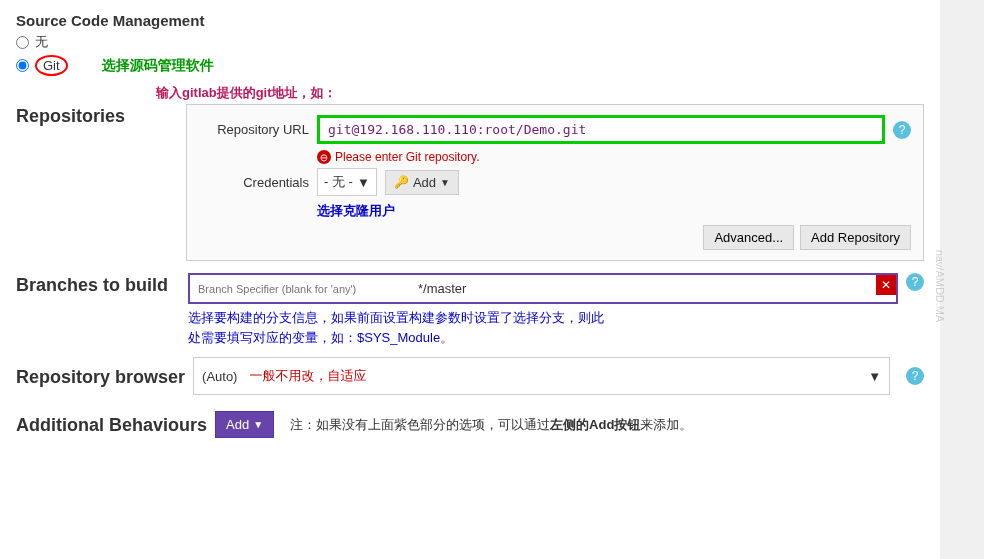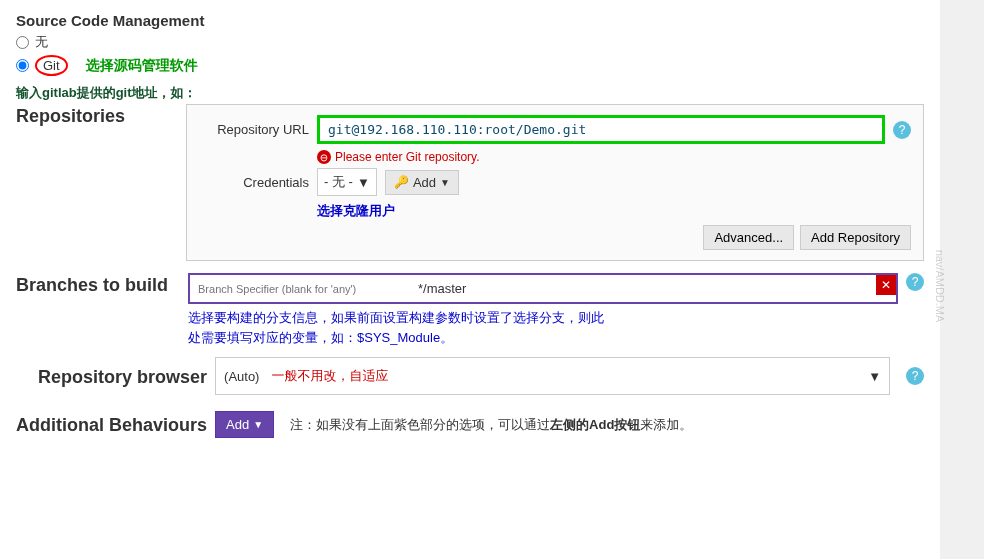--- a/index.html
+++ b/index.html
@@ -62,21 +62,21 @@
       min-width: 110px;
       font-size: 13px;
       text-align: right;
       color: #333;
     }
     .url-input {
       flex: 1;
       border: 3px solid #00cc00;
       padding: 4px 8px;
       font-size: 13px;
-      color: #0c4a6e;
+      color: #701a75;
       background: #fff;
       outline: none;
       font-family: monospace;
     }
     .help-icon {
       width: 18px;
       height: 18px;
       border-radius: 50%;
       background: #5bc0de;
       color: #fff;
@@ -160,23 +160,24 @@
     }
     .add-repo-btn {
       background: #e8e8e8;
       border: 1px solid #ccc;
       padding: 4px 10px;
       font-size: 13px;
       cursor: pointer;
     }
     
     .annotation-green {
-      color: #14532d;
-      font-size: 13px;
-      font-weight: bold;
+      color: #be185d;
+      font-size: 13px;
+      font-weight: bold;
+      margin-left: 140px;
       margin-bottom: 2px;
     }
     .branch-input-container {
       border: 2px solid #6644aa;
       background: #fff;
       display: flex;
       align-items: center;
       position: relative;
     }
     .branch-input {
@@ -213,21 +214,20 @@
       font-size: 13px;
       margin-top: 4px;
       line-height: 1.5;
     }
     
     .repo-browser-section {
       display: flex;
       align-items: center;
       gap: 8px;
       margin-bottom: 12px;
-      margin-left: 22px;
     }
     .browser-select {
       flex: 1;
       border: 1px solid #ccc;
       background: #fff;
       padding: 9px 8px;
       font-size: 13px;
       display: flex;
       align-items: center;
       justify-content: space-between;
@@ -293,21 +293,21 @@
     .right-content-col {
       flex: 1;
       padding-left: 20px;
     }
     
     .git-ellipse {
       display: inline-block;
       border: 2px solid red;
       border-radius: 50%;
       padding: 1px 6px;
-      margin-right: 4px;
+      margin-right: 20px;
     }
   </style>
 </head>
 <body>
 <div class="main-container">
 
   <div class="section-title">Source Code Management</div>
 
 
   <div class="radio-group">

